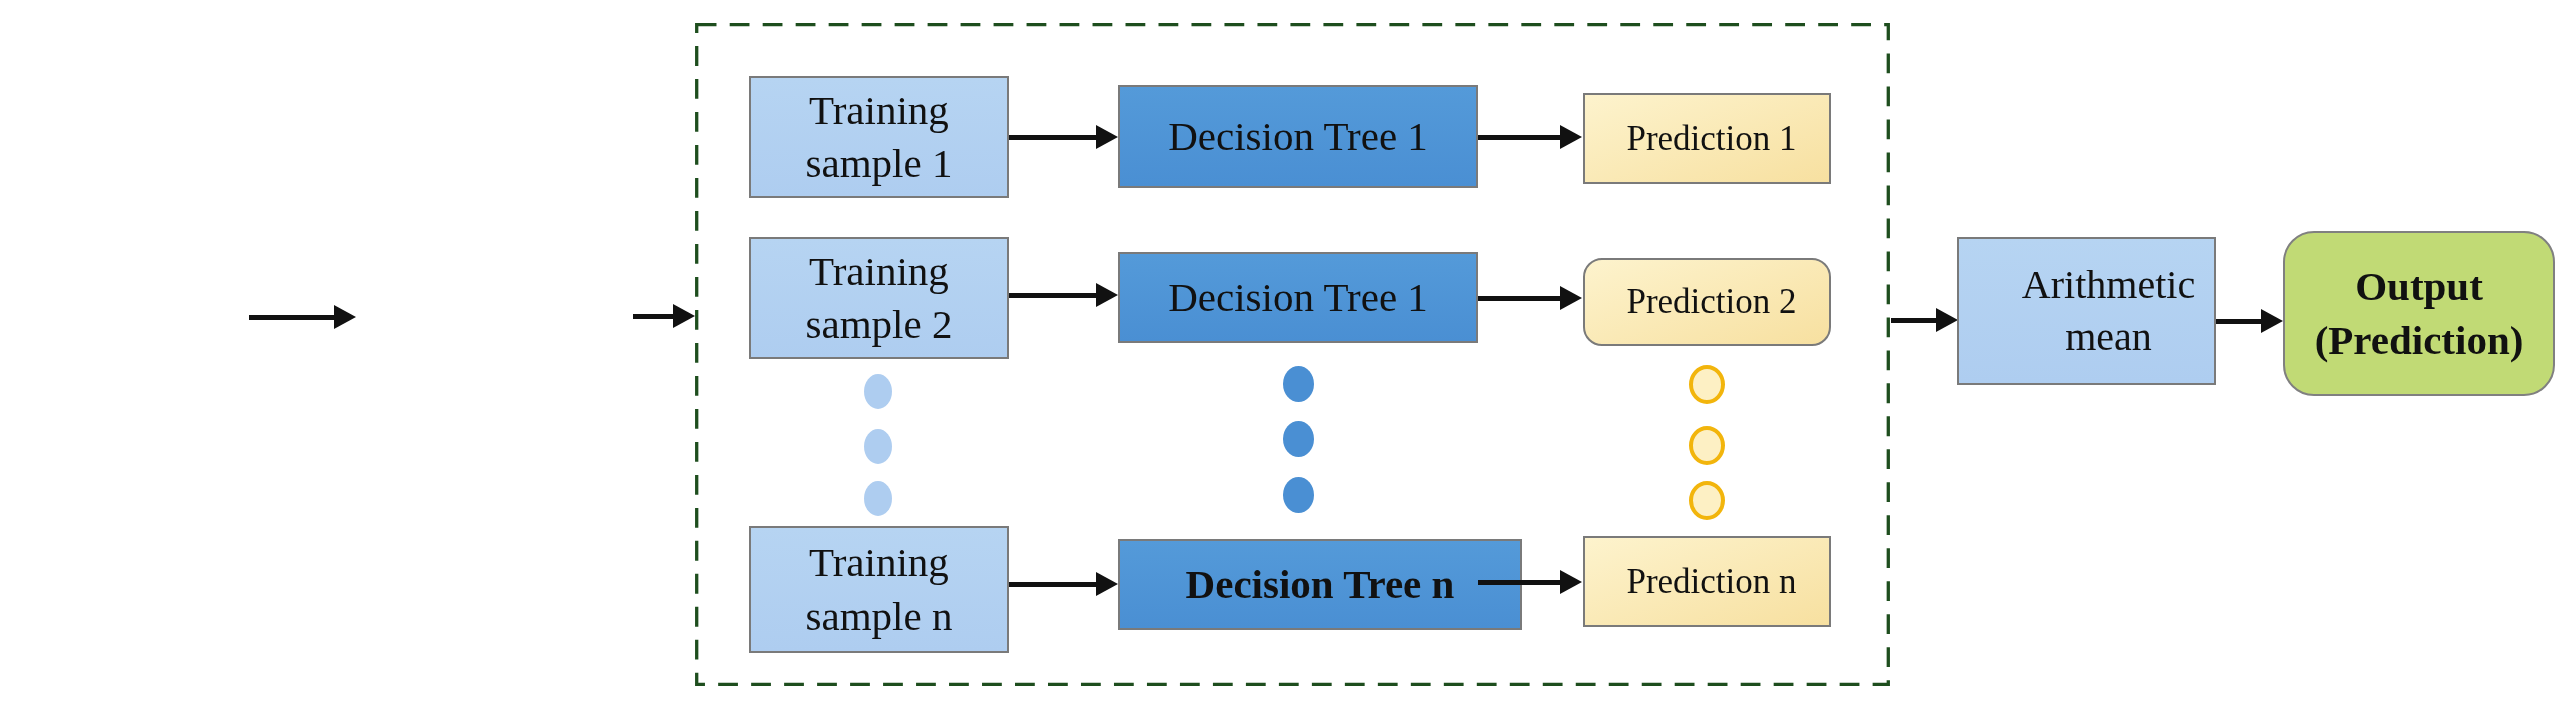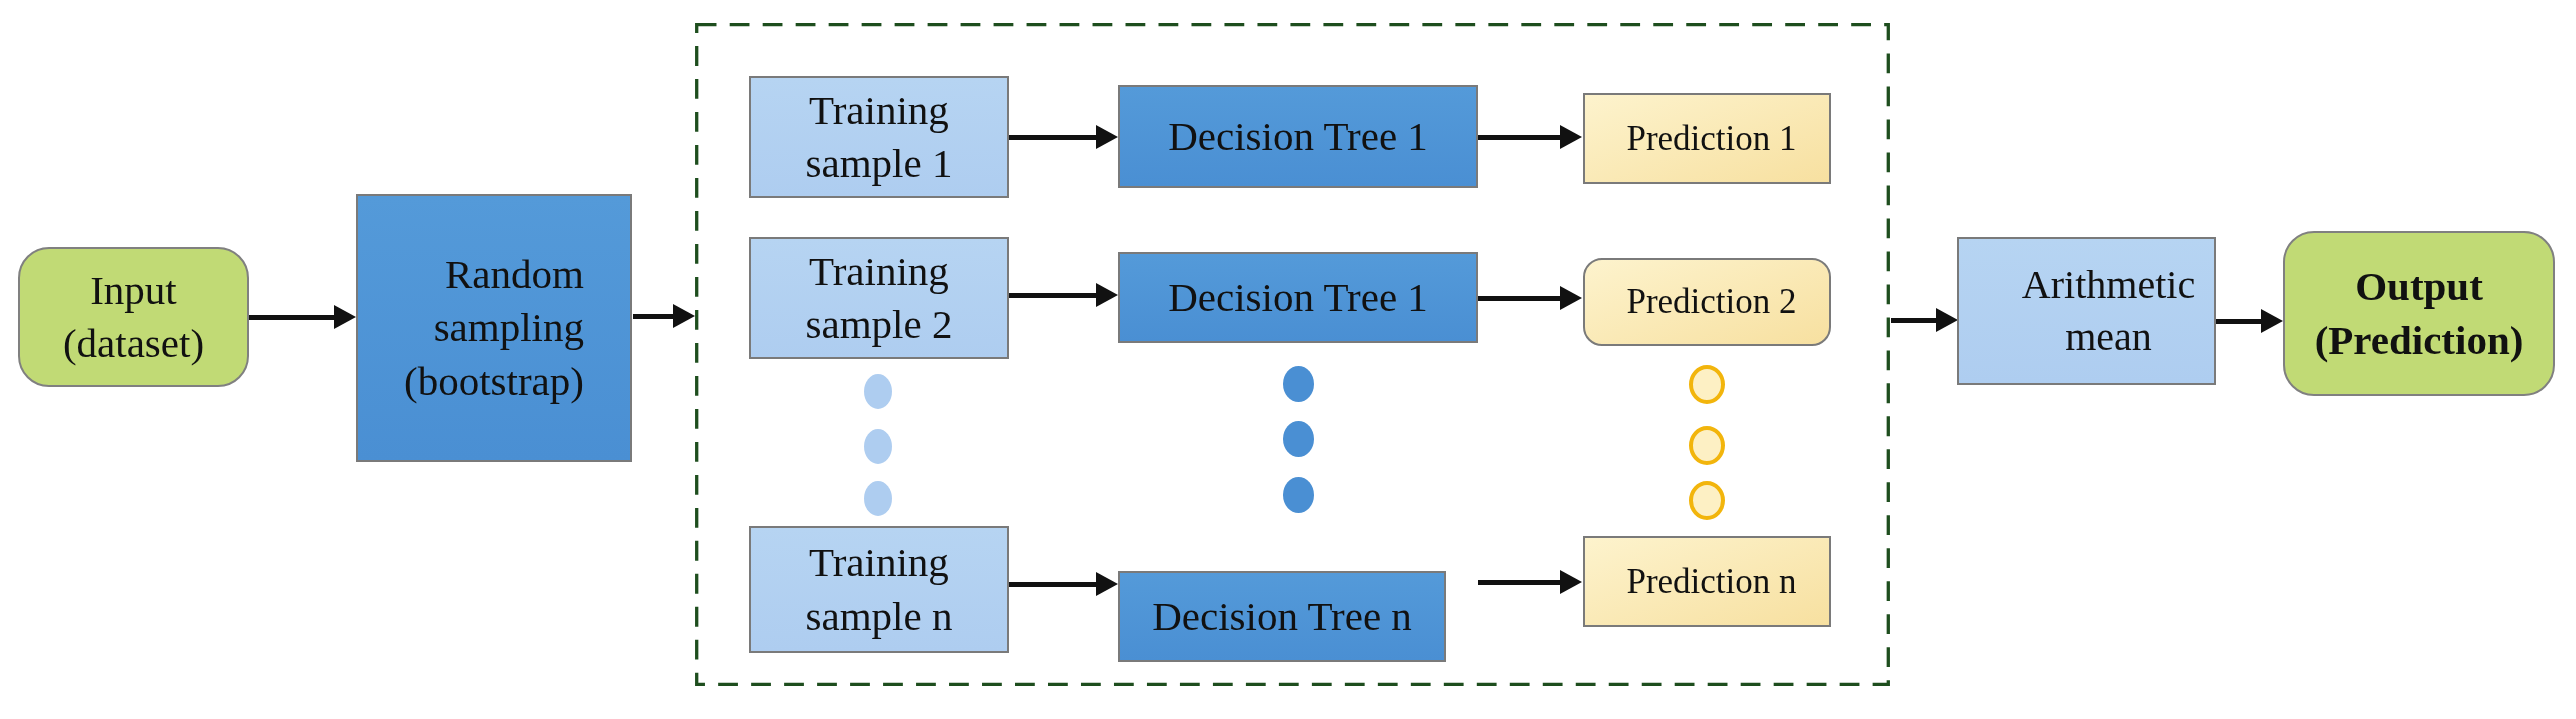--- a/index.html
+++ b/index.html
@@ -37,31 +37,26 @@
   .dot.lb{width:28px;height:35px;background:var(--blue-light,#aecdf0);}
   .dot.bl{width:31px;height:36px;background:var(--blue,#4a8fd3);}
   .dot.yw{width:28px;height:31px;background:var(--dot-yellow-fill,#fdf0c4);border:4.1px solid var(--dot-yellow-stroke,#f2b50c);}
   #dashed-rect{position:absolute;left:695px;top:23px;}
 </style>
 </head>
 <body>
 
 <div id="stage">
 
-  <div class="node green rounded" style="left:18px;top:247px;width:231px;height:140px;">Input
-(dataset)</div>
 
   <div class="arrow" style="left:249px;top:305px;width:107px;height:25px;">
     <div class="shaft" style="width:86px;"></div>
       <div class="head" style="left:85px;"></div>
   </div>
 
-  <div class="node blue" style="left:356px;top:194px;width:276px;height:268px;">Random
-sampling
-(bootstrap)</div>
 
   <div class="arrow" style="left:633px;top:304px;width:63px;height:25px;">
     <div class="shaft" style="width:41px;"></div>
       <div class="head" style="left:40px;"></div>
   </div>
 
   <svg id="dashed-rect" width="1195" height="663" viewBox="0 0 1449 804">
     <rect x="2" y="2" width="1445" height="800" fill="none" stroke="var(--dashed-border,#1e4e1e)" stroke-width="4" stroke-dasharray="24 16"></rect>
   </svg>
 
@@ -80,21 +75,21 @@
     <div class="shaft" style="width:87px;"></div>
       <div class="head" style="left:87px;"></div>
   </div>
   <div class="arrow" style="left:1009px;top:572px;width:109px;height:25px;">
     <div class="shaft" style="width:87px;"></div>
       <div class="head" style="left:87px;"></div>
   </div>
 
   <div class="node blue" style="left:1118px;top:85px;width:360px;height:103px;">Decision Tree 1</div>
   <div class="node blue" style="left:1118px;top:252px;width:360px;height:91px;">Decision Tree 1</div>
-  <div class="node blue" style="left:1118px;top:571px;width:328px;height:91px;">Decision Tree n</div>
+  <div class="node blue" style="left:1118px;top:539px;width:404px;height:91px;font-weight:bold;">Decision Tree n</div>
 
   <div class="arrow" style="left:1478px;top:125px;width:105px;height:25px;">
     <div class="shaft" style="width:83px;"></div>
       <div class="head" style="left:82px;"></div>
   </div>
   <div class="arrow" style="left:1478px;top:286px;width:105px;height:25px;">
     <div class="shaft" style="width:83px;"></div>
       <div class="head" style="left:82px;"></div>
   </div>
   <div class="arrow" style="left:1478px;top:570px;width:105px;height:25px;">

